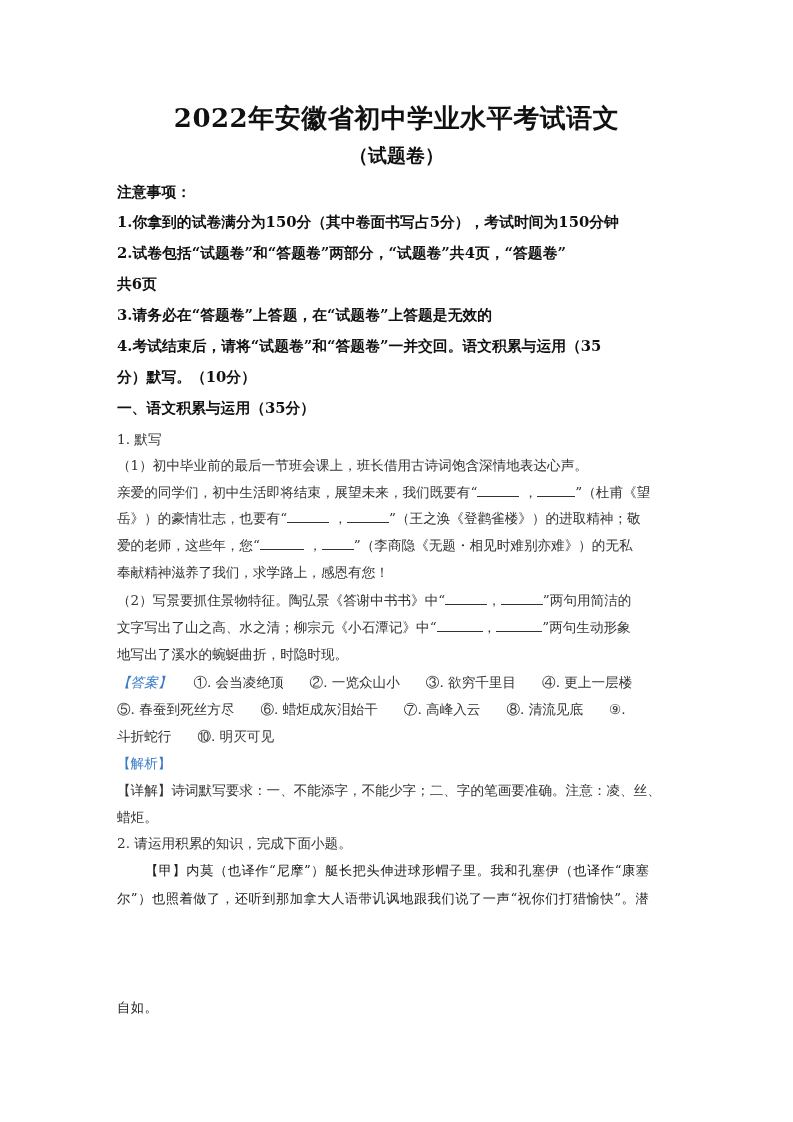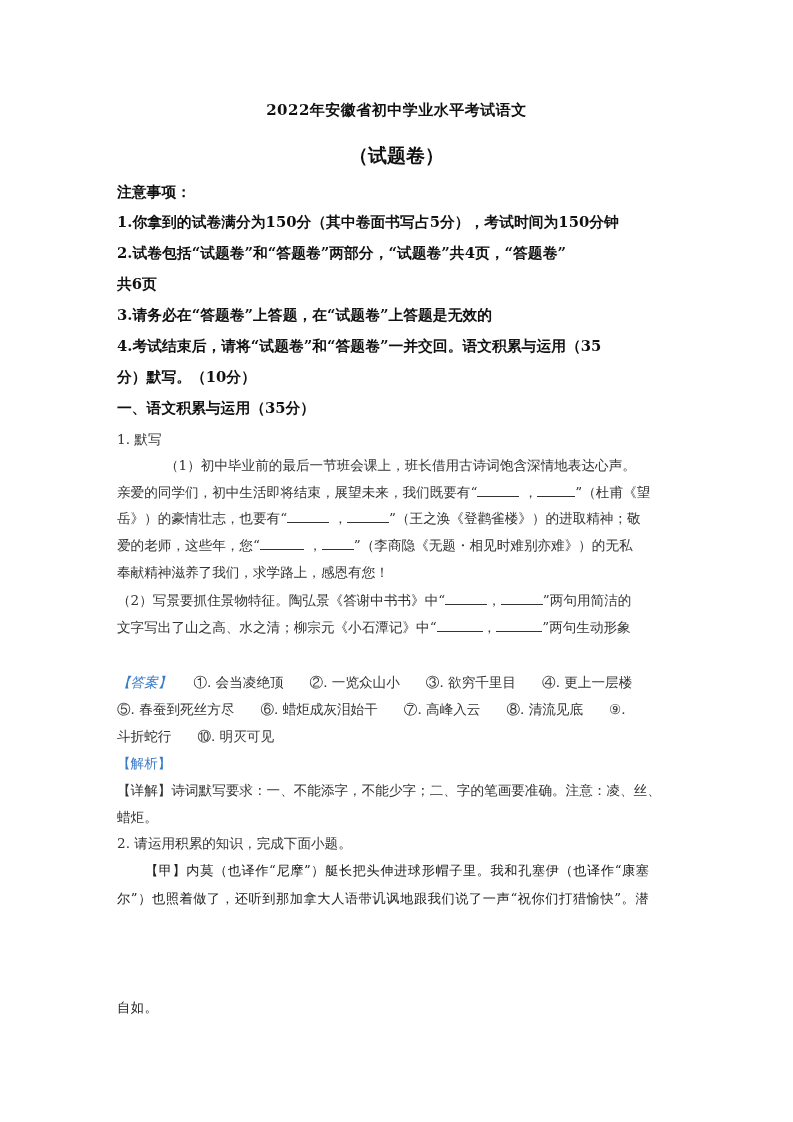--- a/index.html
+++ b/index.html
@@ -1,19 +1,19 @@
 <!DOCTYPE html>
 <html><head>
 <meta charset="utf-8">
 <style>
   html, body { margin: 0; padding: 0; background: #ffffff; }
   body { width: 793px; height: 1122px; position: relative; overflow: hidden; color: #111; }
   .page { position: absolute; left: 0; top: 0; width: 793px; height: 1122px; }
   .title { position: absolute; left: 0; width: 793px; text-align: center; font-family: "DejaVu Serif", serif; font-weight: bold; color: #111; }
-  .t1 { top: 101px; font-size: 15px; letter-spacing: 0.5px; }
+  .t1 { top: 101px; font-size: 26px; letter-spacing: 0.5px; }
   .t2 { top: 143px; font-size: 19px; }
   .line { position: absolute; left: 117px; width: 560px; white-space: nowrap; font-family: "DejaVu Serif", serif; font-size: 14.2px; line-height: 20px; }
   .bold { font-weight: bold; font-size: 14.8px; color: #111; }
   .reg { color: #333; font-size: 13.6px; }
   .blue { color: #3a7bc8; }
   .blank { display: inline-block; border-bottom: 1px solid #333; height: 14px; vertical-align: baseline; }
   .indent { padding-left: 28px; }
   .answer-item { display: inline-block; margin-right: 26px; }
   .footer { position: absolute; top: 1072px; left: 0; width: 793px; text-align: center; font-family: "DejaVu Sans", sans-serif; font-size: 14px; color: #555; }
   .passage { font-size: 13.2px; letter-spacing: 0.6px; color: #222; }
@@ -30,39 +30,40 @@
   <div class="line bold" style="top:212px;">1.你拿到的试卷满分为150分（其中卷面书写占5分），考试时间为150分钟</div>
   <div class="line bold" style="top:243px;">2.试卷包括“试题卷”和“答题卷”两部分，“试题卷”共4页，“答题卷”</div>
   <div class="line bold" style="top:274px;">共6页</div>
   <div class="line bold" style="top:305px;">3.请务必在“答题卷”上答题，在“试题卷”上答题是无效的</div>
   <div class="line bold" style="top:336px;">4.考试结束后，请将“试题卷”和“答题卷”一并交回。语文积累与运用（35</div>
   <div class="line bold" style="top:367px;">分）默写。（10分）</div>
 
   <div class="line bold" style="top:398px;">一、语文积累与运用（35分）</div>
 
   <div class="line reg" style="top:429px;">1. 默写</div>
-  <div class="line reg" style="top:455px;margin-left:48px;">（1）初中毕业前的最后一节班会课上，班长借用古诗词饱含深情地表达心声。</div>
+  <div class="line reg" style="top:455px;">（1）初中毕业前的最后一节班会课上，班长借用古诗词饱含深情地表达心声。</div>
 
   <div class="line reg" style="top:482px;">
     <span>亲爱的同学们，初中生活即将结束，展望未来，我们既要有“</span><span class="blank" style="width:42px;"></span>&nbsp;<span>，</span><span class="blank" style="width:38px;"></span><span>”（杜甫《望</span>
   </div>
   <div class="line reg" style="top:508px;">
     <span>岳》）的豪情壮志，也要有“</span><span class="blank" style="width:42px;"></span>&nbsp;<span>，</span><span class="blank" style="width:42px;"></span><span>”（王之涣《登鹳雀楼》）的进取精神；敬</span>
   </div>
   <div class="line reg" style="top:535px;">
     <span>爱的老师，这些年，您“</span><span class="blank" style="width:44px;"></span>&nbsp;<span>，</span><span class="blank" style="width:32px;"></span><span>”（李商隐《无题・相见时难别亦难》）的无私</span>
   </div>
   <div class="line reg" style="top:562px;">奉献精神滋养了我们，求学路上，感恩有您！</div>
 
   <div class="line reg" style="top:590px;">
     <span>（2）写景要抓住景物特征。陶弘景《答谢中书书》中“</span><span class="blank" style="width:42px;"></span><span>，</span><span class="blank" style="width:42px;"></span><span>”两句用简洁的</span>
   </div>
   <div class="line reg" style="top:617px;">
     <span>文字写出了山之高、水之清；柳宗元《小石潭记》中“</span><span class="blank" style="width:46px;"></span><span>，</span><span class="blank" style="width:46px;"></span><span>”两句生动形象</span>
   </div>
+  <div class="line reg" style="top:644px;">地写出了溪水的蜿蜒曲折，时隐时现。</div>
 
   <div class="line reg" style="top:672px;">
     <span class="blue answer-item" style="margin-right:22px;font-style:italic;">【答案】</span><span class="answer-item">①. 会当凌绝顶</span><span class="answer-item">②. 一览众山小</span><span class="answer-item">③. 欲穷千里目</span><span class="answer-item" style="margin-right:0;">④. 更上一层楼</span>
   </div>
   <div class="line reg" style="top:699px;">
     <span class="answer-item">⑤. 春蚕到死丝方尽</span><span class="answer-item">⑥. 蜡炬成灰泪始干</span><span class="answer-item">⑦. 高峰入云</span><span class="answer-item">⑧. 清流见底</span><span class="answer-item" style="margin-right:0;">⑨.</span>
   </div>
   <div class="line reg" style="top:726px;">
     <span class="answer-item">斗折蛇行</span><span class="answer-item">⑩. 明灭可见</span>
   </div>

